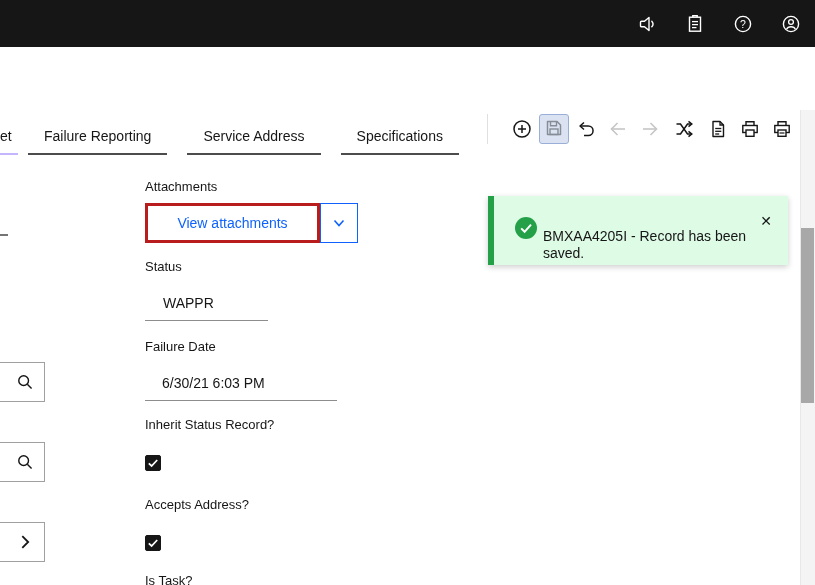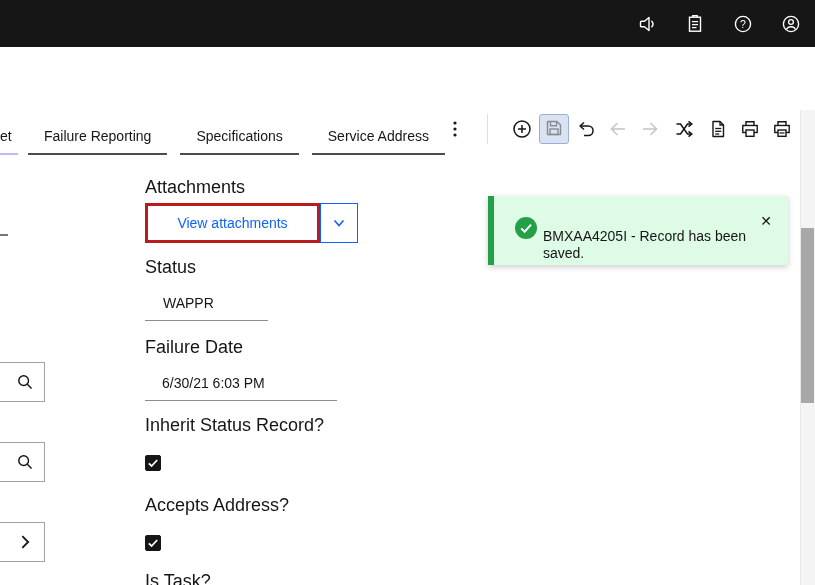--- a/index.html
+++ b/index.html
@@ -17,39 +17,39 @@
   .toolbar { position: absolute; left: 0; top: 47px; width: 815px; height: 63px; background: #fff; }
   .tbicon { position: absolute; top: 70px; width: 24px; height: 24px; display: flex; align-items: center;
             justify-content: center; background: none; border: none; cursor: pointer; padding: 0; }
   .tbicon svg { display: block; }
   .tb-divider { position: absolute; left: 487px; top: 67px; width: 1px; height: 30px; background: #e0e0e0; }
   .save-wrap { position: absolute; left: 539px; top: 67px; width: 30px; height: 30px; background: #dbe3f2;
                border: 1px solid #99afd8; border-radius: 3px; display: flex; align-items: center;
                justify-content: center; cursor: default; padding: 0; }
 
   
-  .tabs { position: absolute; left: 28px; top: 118px; display: flex; gap: 13px; }
+  .tabs { position: absolute; left: 28px; top: 118px; display: flex; gap: 20px; }
   .tab { height: 37px; display: flex; align-items: center; padding: 0 16px; font-size: 14px; color: #161616;
          border-bottom: 2px solid #4c4c4c; background: #fff; white-space: nowrap; cursor: pointer; border-top: none;
          border-left: none; border-right: none; }
   .tab-partial { position: absolute; left: 0; top: 118px; width: 18px; height: 37px; display: flex; align-items: center;
                  font-size: 14px; color: #161616; border-bottom: 2px solid #c4b5fd; overflow: hidden; background: #fff;
                  border-top: none; border-left: none; border-right: none; cursor: pointer; }
 
   
   .frag-underline { position: absolute; left: 0; top: 234px; width: 8px; height: 2px; background: #757575; }
   .lookup-box { position: absolute; left: -21px; width: 66px; height: 40px; background: #fff;
                 border: 1px solid #a0a0a0; cursor: pointer; padding: 0; }
   .lookup-box svg { position: absolute; left: 36px; top: 10px; display: block; }
   .lookup-1 { top: 362px; }
   .lookup-2 { top: 442px; }
   .detail-box { top: 522px; }
 
   
-  .flabel { position: absolute; font-size: 18px; line-height: 18px; color: #161616; white-space: nowrap; }
+  .flabel { position: absolute; font-size: 13px; line-height: 18px; color: #161616; white-space: nowrap; }
   .fvalue { position: absolute; font-size: 14px; line-height: 18px; color: #161616; white-space: nowrap; }
   .funderline { position: absolute; height: 1px; background: #8d8d8d; }
   .btn-attach { position: absolute; left: 145px; top: 203px; width: 175px; height: 40px; background: #fff;
                 border: 3px solid #b91c1c; color: #0f62fe; font-size: 14px; font-family: "Liberation Sans", sans-serif;
                 display: flex; align-items: center; justify-content: center; cursor: pointer; }
   .btn-attach-dd { position: absolute; left: 320px; top: 203px; width: 38px; height: 40px; background: #fff;
                    border: 1px solid #0f62fe; display: flex; align-items: center; justify-content: center;
                    cursor: pointer; padding: 0; }
   .checkbox { position: absolute; left: 145px; width: 16px; height: 16px; border: 1px solid #161616;
               border-radius: 2px; background: #fff; cursor: pointer; padding: 0; }
@@ -243,24 +243,24 @@
   </div>
 
   <button class="tab-partial">
     <span>et</span>
   </button>
   <div class="tabs">
     <button class="tab">
       <span>Failure Reporting</span>
     </button>
     <button class="tab">
+      <span>Service Address</span>
+    </button>
+    <button class="tab">
       <span>Specifications</span>
-    </button>
-    <button class="tab">
-      <span>Service Address</span>
     </button>
   </div>
 
   <div class="frag-underline"></div>
 
   <button class="lookup-box lookup-1">
     <svg width="18" height="18" viewBox="0 0 20 20">
       <circle cx="8.5" cy="8.5" r="5.4" fill="none" stroke="#161616" stroke-width="1.6"></circle>
       <line x1="12.6" y1="12.6" x2="17.3" y2="17.3" stroke="#161616" stroke-width="1.6"></line>
     </svg>

